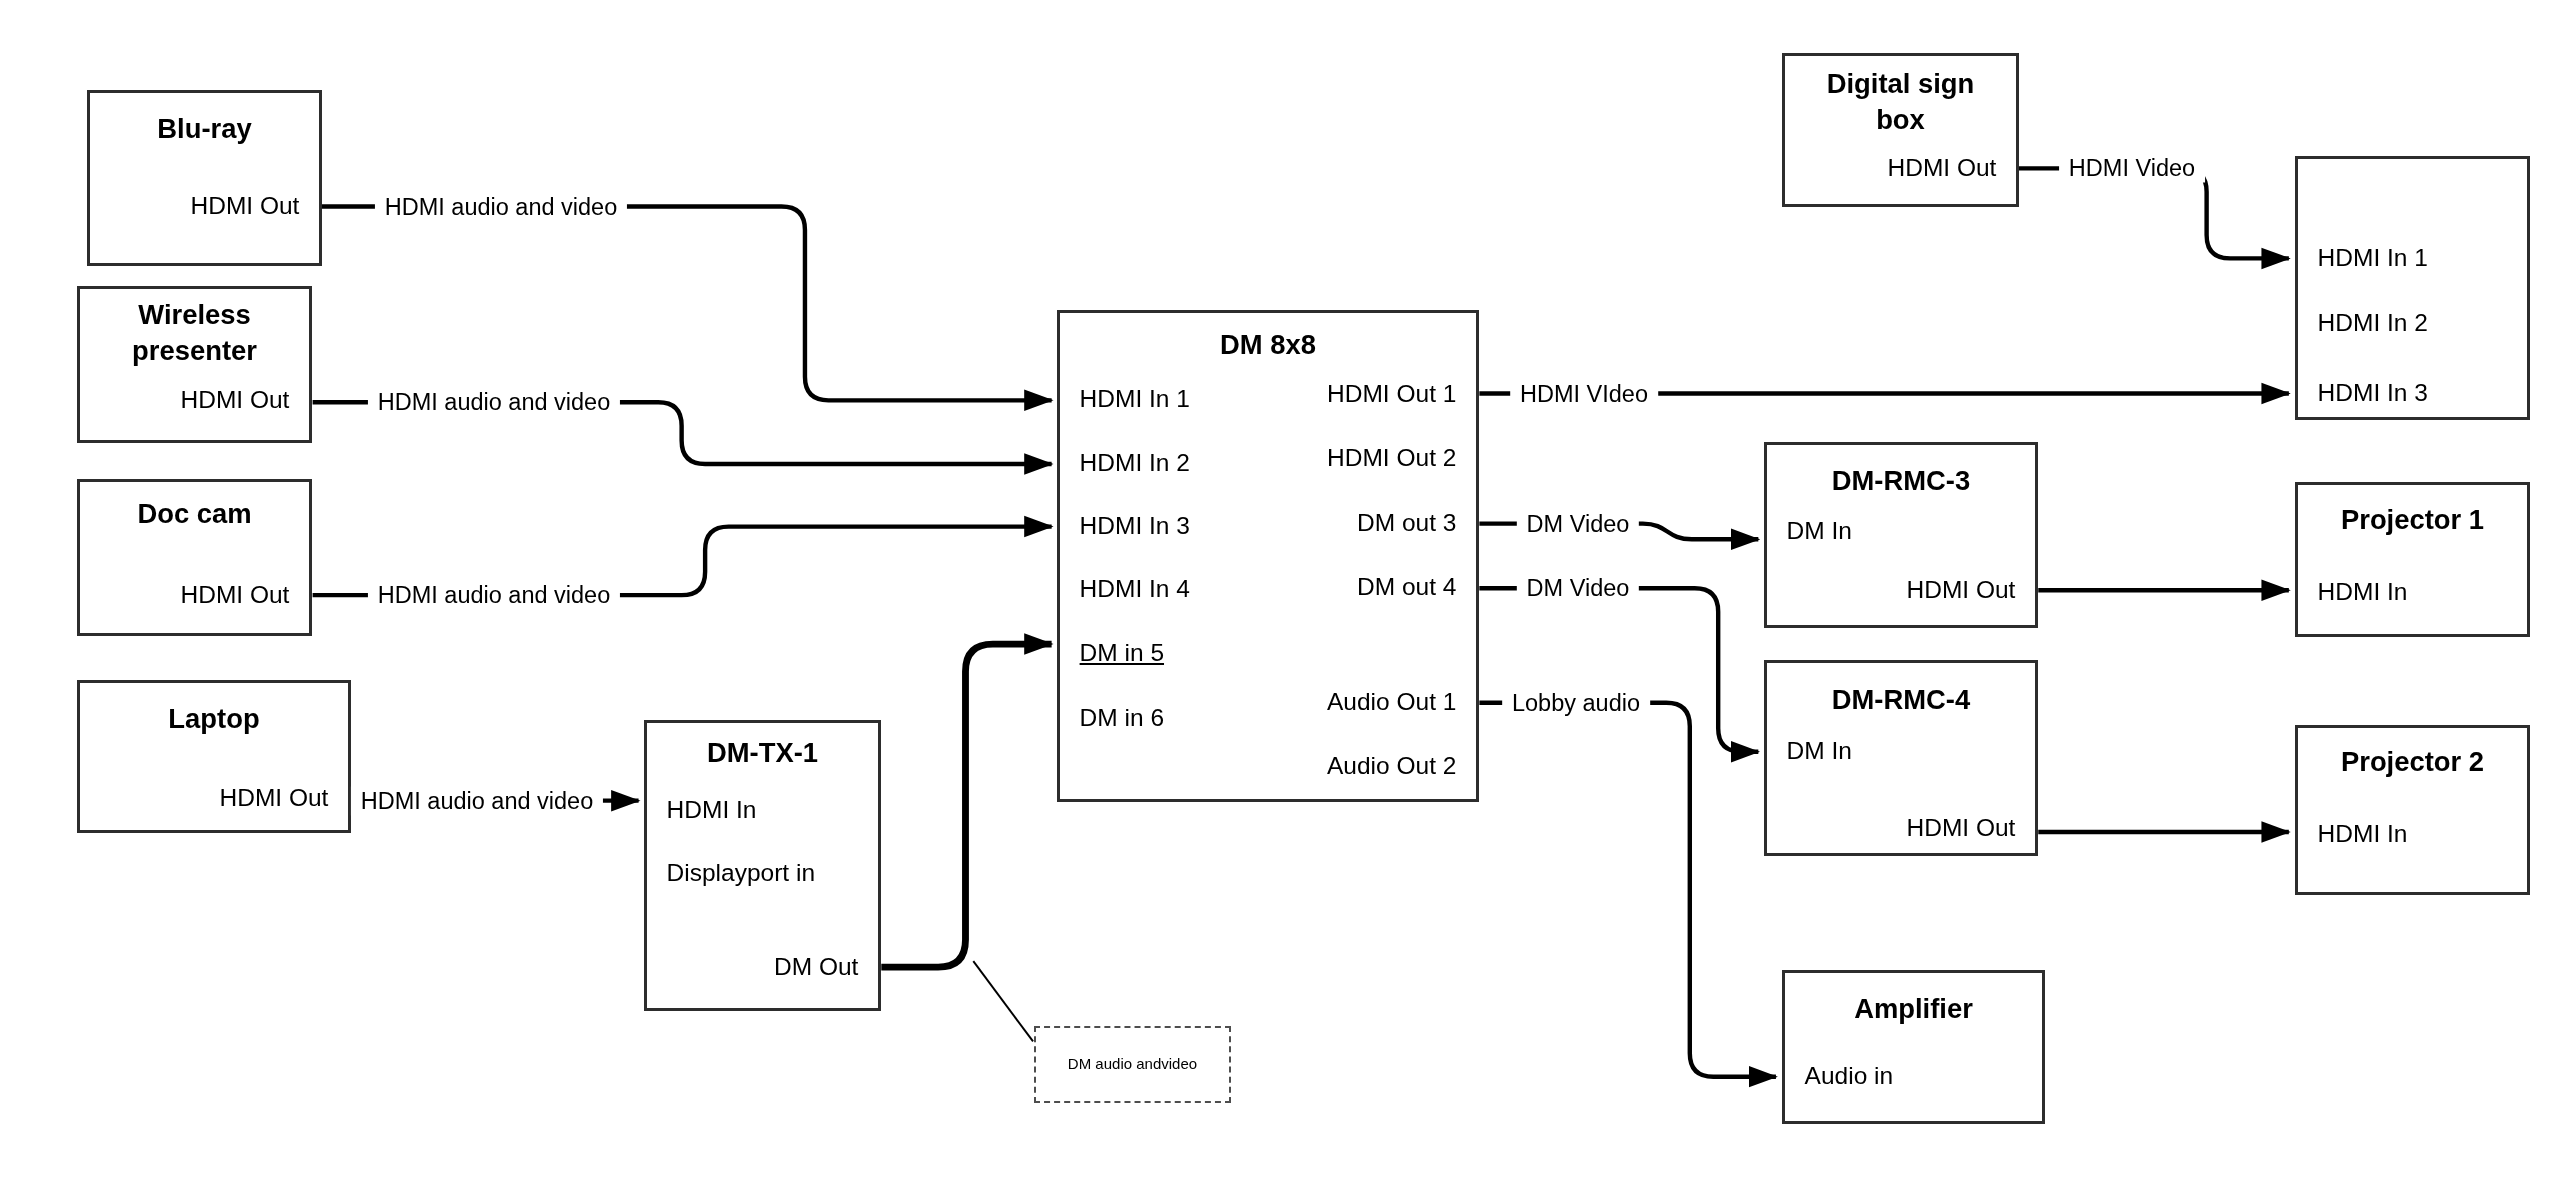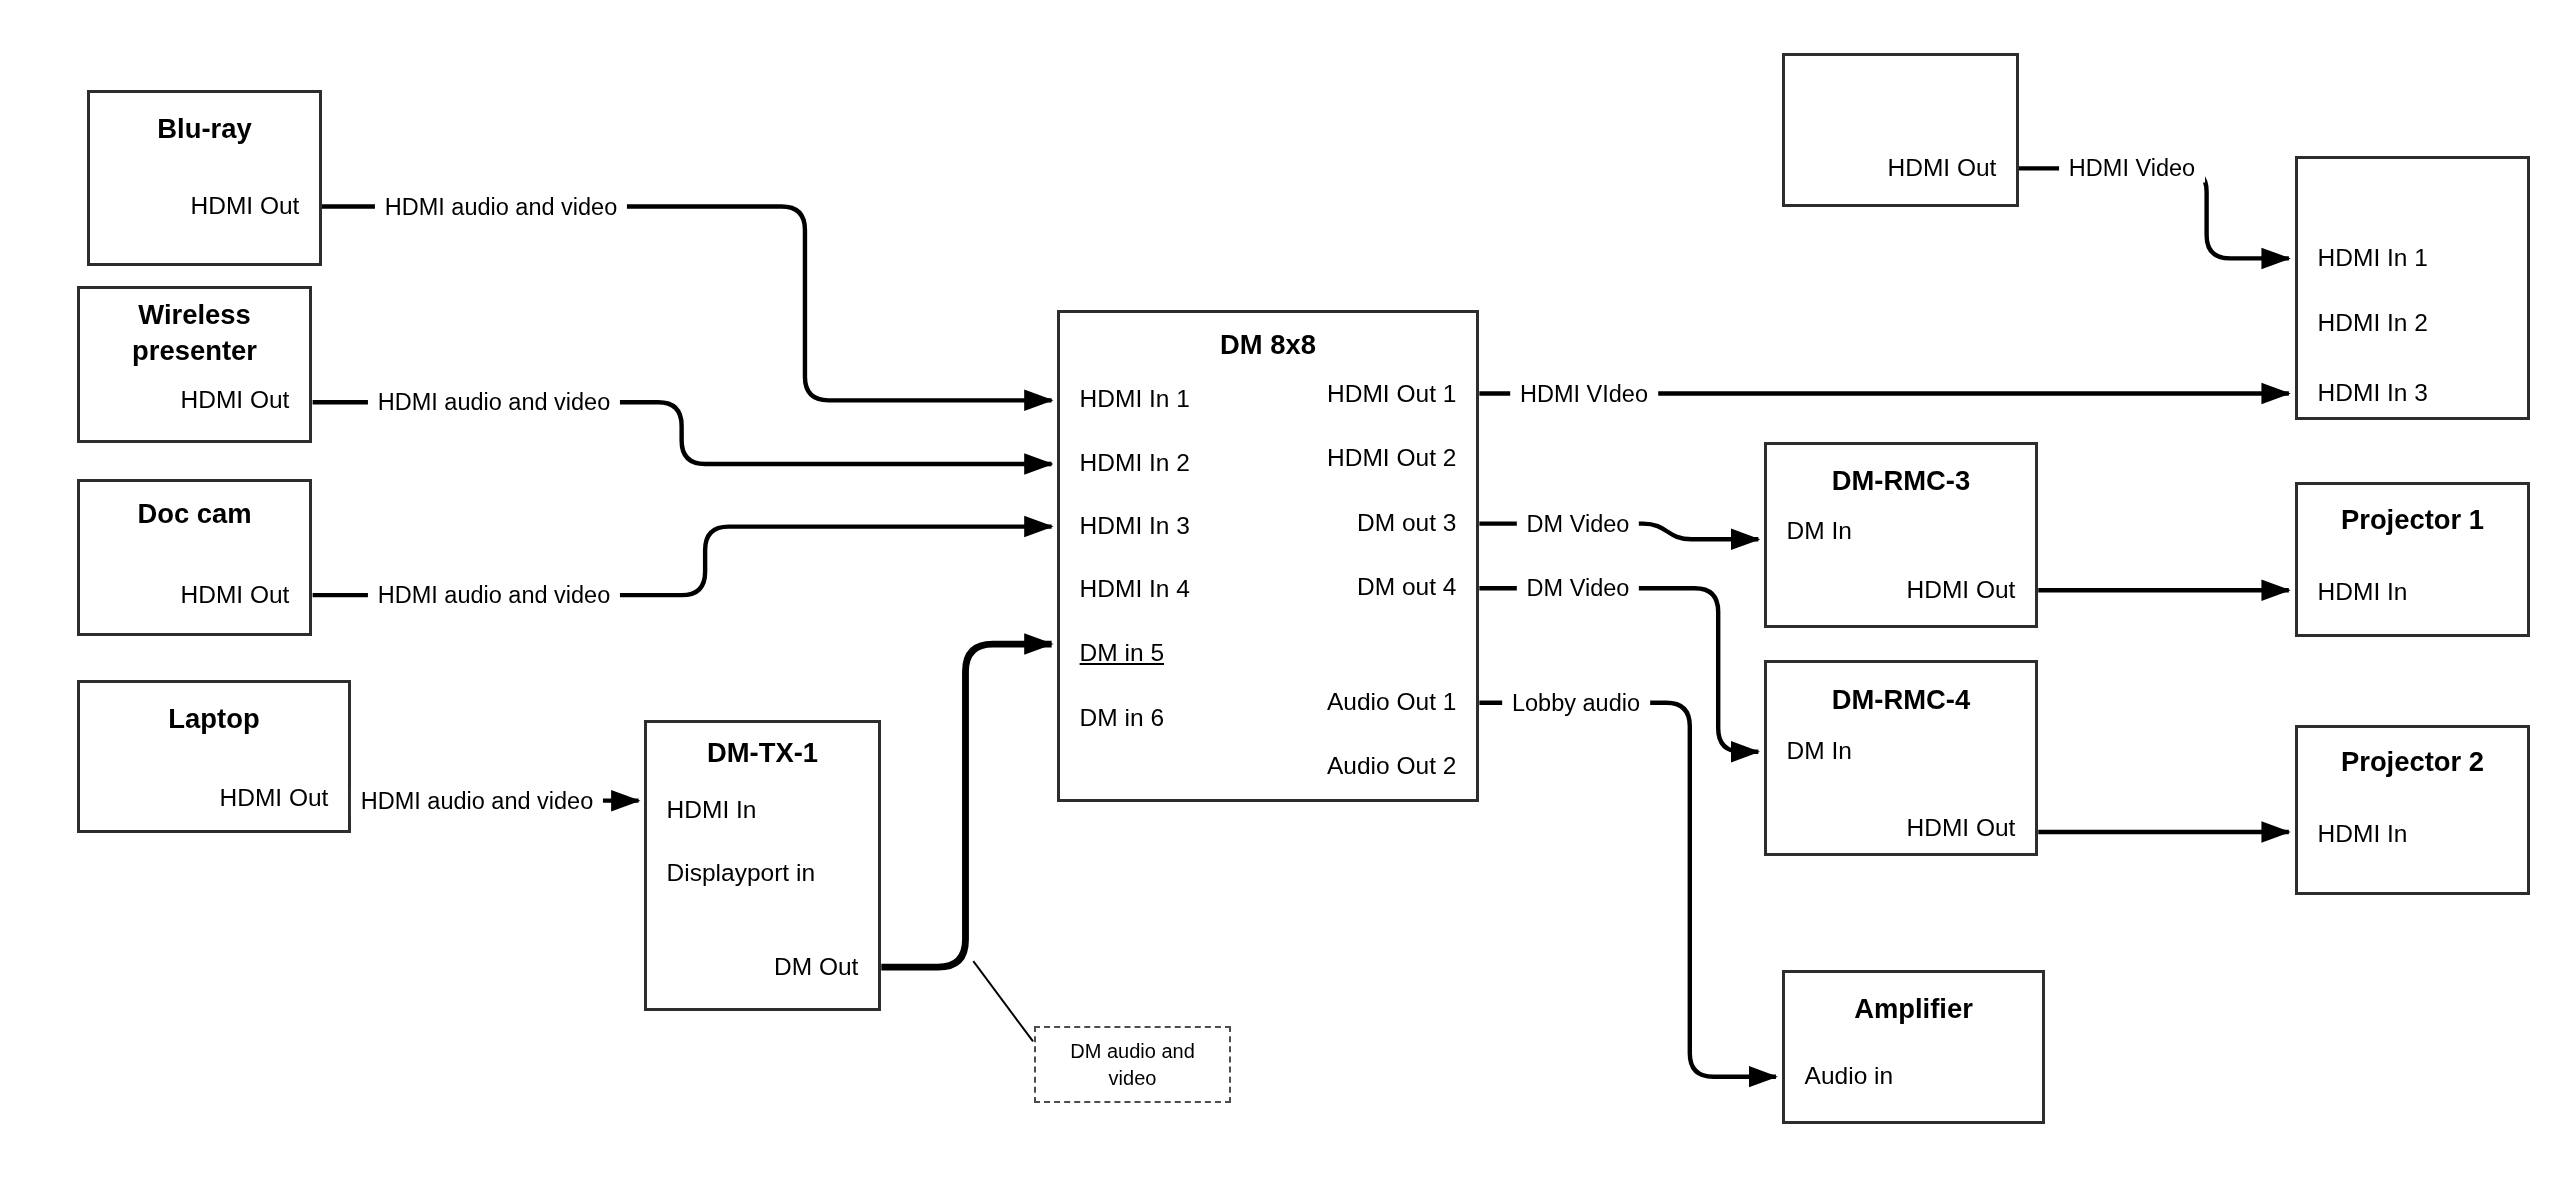--- a/index.html
+++ b/index.html
@@ -52,25 +52,25 @@
     font-size: 23.5px;
     line-height: 29px;
     white-space: nowrap;
   }
   .callout {
     position: absolute;
     box-sizing: border-box;
     border: 2px dashed #4d4d4d;
     background: #ffffff;
     display: flex;
-    flex-direction: column;
+    flex-direction: row;
     align-items: center;
     justify-content: center;
     text-align: left;
-    font-size: 20px;
+    font-size: 15px;
     line-height: 26.4px;
   }
 </style>
 </head>
 <body>
 
 <div id="canvas" style="width: 2576px; height: 1201px; background: rgb(255, 255, 255);">
   <svg id="wires" xmlns="http://www.w3.org/2000/svg" viewBox="0 0 2631 1227" width="2576" height="1201">
       <defs>
         <marker id="arrow" markerUnits="userSpaceOnUse" markerWidth="30" markerHeight="24" refX="28" refY="12" orient="auto">
@@ -135,20 +135,24 @@
       <div class="port left" style="top: 325px; text-decoration: underline;">DM in 5</div>
       <div class="port left" style="top: 390px;">DM in 6</div>
       <div class="port right" style="top: 66px;">HDMI Out 1</div>
       <div class="port right" style="top: 130px;">HDMI Out 2</div>
       <div class="port right" style="top: 195px;">DM out 3</div>
       <div class="port right" style="top: 259px;">DM out 4</div>
       <div class="port right" style="top: 374px;">Audio Out 1</div>
       <div class="port right" style="top: 438px;">Audio Out 2</div>
     </div>
     <div class="node" style="left: 1782px; top: 53px; width: 237px; height: 154px; border-color: rgb(45, 45, 45);">
+      <div class="node-title" style="top: 9.8px;">
+        <div>Digital sign</div>
+        <div>box</div>
+      </div>
       <div class="port right" style="top: 97px;">HDMI Out</div>
     </div>
     <div class="node" style="left: 2295px; top: 156px; width: 235px; height: 264px; border-color: rgb(45, 45, 45);">
       <div class="port left" style="top: 84px;">HDMI In 1</div>
       <div class="port left" style="top: 149px;">HDMI In 2</div>
       <div class="port left" style="top: 219px;">HDMI In 3</div>
     </div>
     <div class="node" style="left: 1764px; top: 442px; width: 274px; height: 186px; border-color: rgb(45, 45, 45);">
       <div class="node-title" style="top: 17.6px;">
         <div>DM-RMC-3</div>

